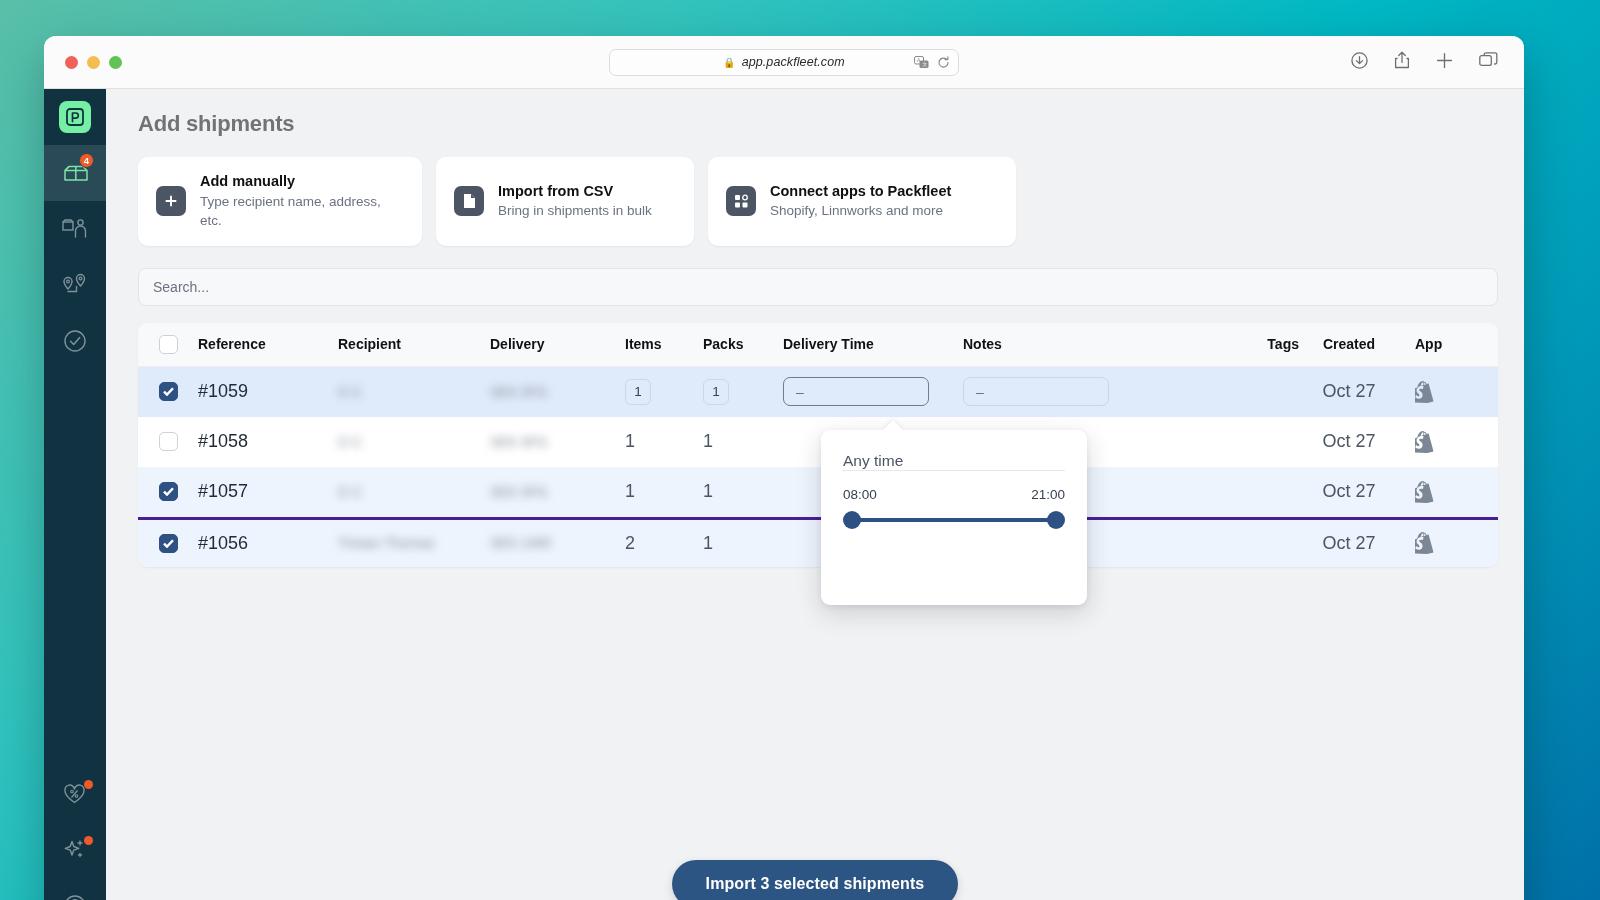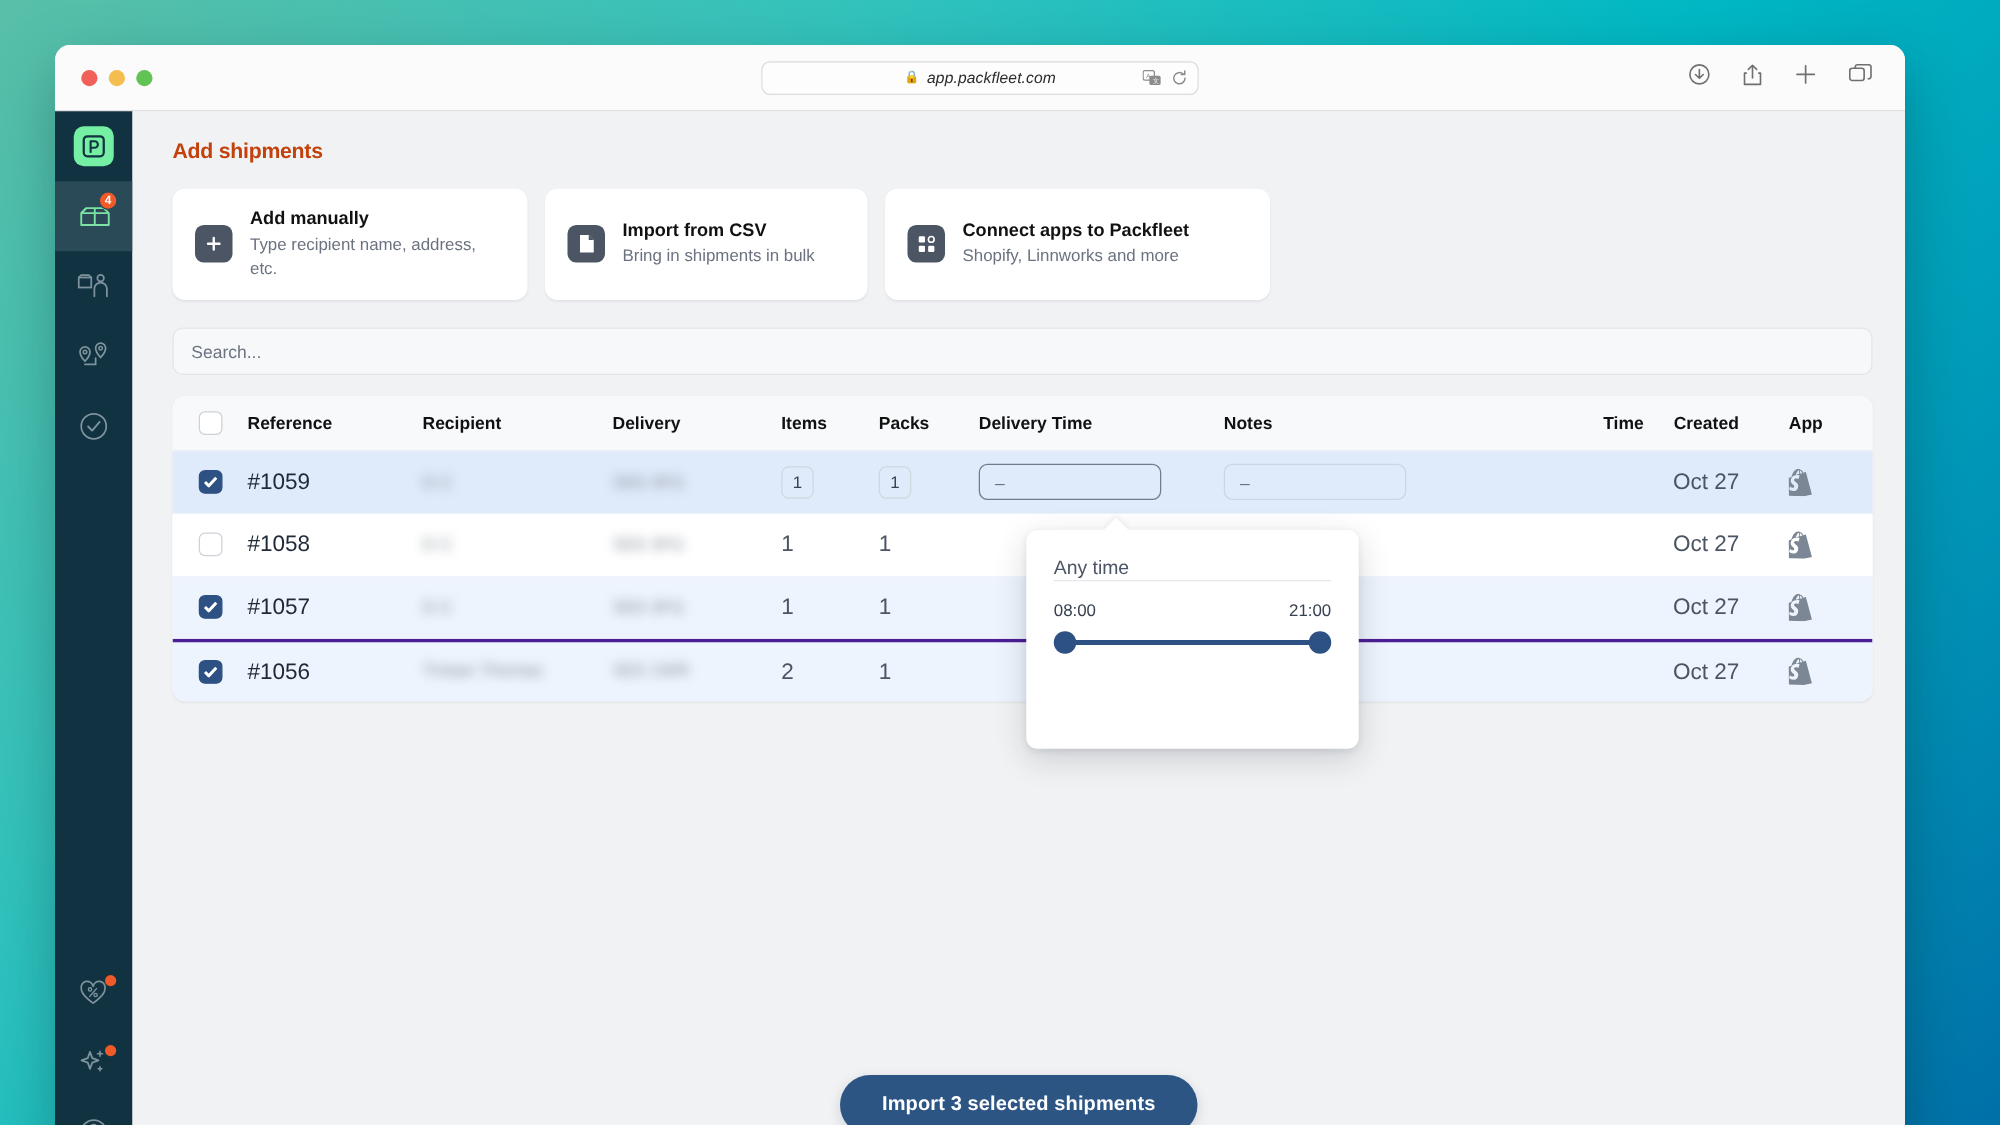--- a/index.html
+++ b/index.html
@@ -91,21 +91,21 @@
   .side-spacer { flex: 1; }
   .side-bottom { padding-bottom: 4px; }
 
   
   .content {
     flex: 1; background: #f1f2f4;
     padding: 22px 26px 0 32px;
     overflow: hidden; position: relative;
   }
   .page-title {
-    font-size: 17px; font-weight: 700; color: #c2410c;
+    font-size: 22px; font-weight: 700; color: #737373;
     letter-spacing: -.2px; margin-bottom: 20px;
   }
 
   
   .cards { display: flex; gap: 14px; margin-bottom: 22px; }
   .card {
     background: #fff; border-radius: 10px;
     padding: 15px 18px; display: flex; align-items: center; gap: 14px;
     box-shadow: 0 1px 2px rgba(16,24,40,.06);
   }
@@ -147,21 +147,21 @@
   .trow.plain { background: #fff; }
   .trow.last { border-radius: 0 0 10px 10px; }
   .trow.sep { border-top: 3px solid #4c1d95; }
 
   .c-check { width: 60px; display: flex; justify-content: center; flex-shrink: 0; }
   .c-ref   { width: 140px; flex-shrink: 0; }
   .c-recip { width: 152px; flex-shrink: 0; }
   .c-post  { width: 135px; flex-shrink: 0; }
   .c-items { width: 78px; flex-shrink: 0; }
   .c-packs { width: 80px; flex-shrink: 0; }
-  .c-time  { width: 196px; flex-shrink: 0; }
+  .c-time  { width: 180px; flex-shrink: 0; }
   .c-notes { width: 240px; flex-shrink: 0; }
   .c-tags  { width: 96px; flex-shrink: 0; text-align: right; }
   .c-created { width: 100px; flex-shrink: 0; text-align: center; }
   .c-app   { flex: 1; padding-left: 16px; }
 
   .th { font-size: 14px; font-weight: 700; color: #111; }
   .td { font-size: 18px; color: #1f2937; }
   .td.muted { color: #4b5563; }
 
   .cbox {
@@ -434,21 +434,21 @@
           <div class="c-check">
             <span class="cbox"></span>
           </div>
           <div class="c-ref th">Reference</div>
           <div class="c-recip th">Recipient</div>
           <div class="c-post th">Delivery</div>
           <div class="c-items th">Items</div>
           <div class="c-packs th">Packs</div>
           <div class="c-time th">Delivery Time</div>
           <div class="c-notes th">Notes</div>
-          <div class="c-tags th">Time</div>
+          <div class="c-tags th">Tags</div>
           <div class="c-created th">Created</div>
           <div class="c-app th">App</div>
         </div>
 
         <div class="trow sel-strong">
           <div class="c-check">
             <span class="cbox on">
               <svg width="11" height="9" viewBox="0 0 11 9">
                   <path d="M1 4.6L4 7.6 10 1.2"></path>
                 </svg>

